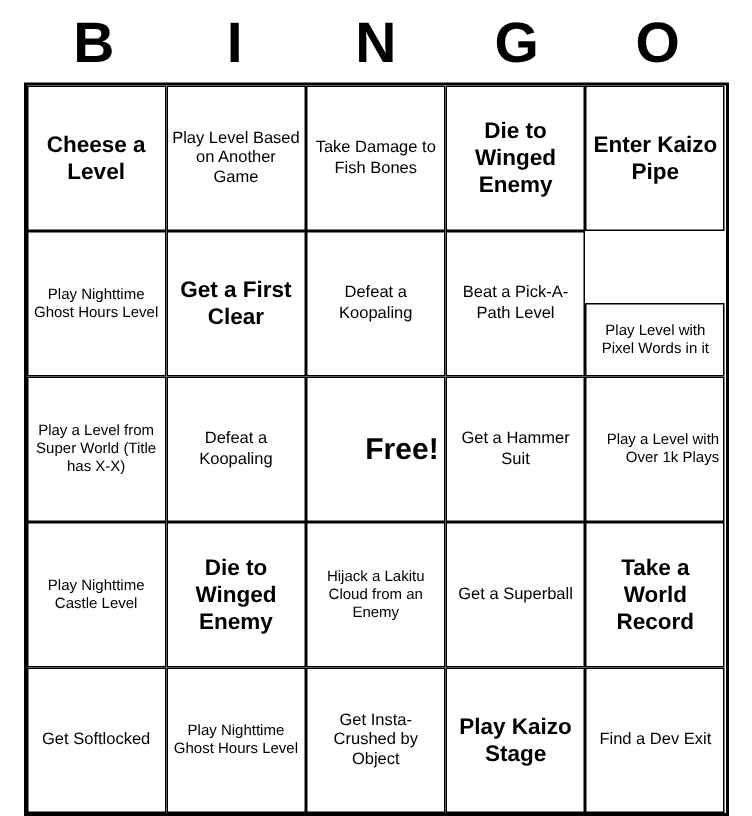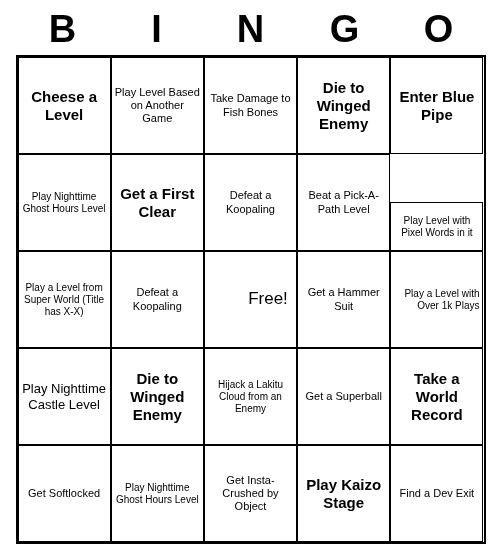--- a/index.html
+++ b/index.html
@@ -41,22 +41,22 @@
       justify-content: center;
       text-align: center;
       padding: 3px;
       font-size: 11px;
       line-height: 1.2;
       color: #000;
       background: #fff;
       cursor: default;
     }
     .bingo-cell.free {
-      font-size: 17px;
-      font-weight: normal;
+      font-size: 20px;
+      font-weight: bold;
       padding-left: 38px;
     }
     .bingo-cell.large-text {
       font-size: 15px;
       font-weight: bold;
     }
   </style>
 </head>
 <body>
 
@@ -65,32 +65,32 @@
     <div class="bingo-header-letter">I</div>
     <div class="bingo-header-letter">N</div>
     <div class="bingo-header-letter">G</div>
     <div class="bingo-header-letter">O</div>
   </div>
 <div class="bingo-grid">
 <div class="bingo-cell large-text">Cheese a Level</div>
     <div class="bingo-cell">Play Level Based on Another Game</div>
     <div class="bingo-cell">Take Damage to Fish Bones</div>
     <div class="bingo-cell large-text">Die to Winged Enemy</div>
-    <div class="bingo-cell large-text">Enter Blue Pipe</div>
+    <div class="bingo-cell large-text">Enter Kaizo Pipe</div>
     <div class="bingo-cell" style="font-size: 10px;">Play Nighttime Ghost Hours Level</div>
     <div class="bingo-cell large-text">Get a First Clear</div>
     <div class="bingo-cell">Defeat a Koopaling</div>
     <div class="bingo-cell">Beat a Pick-A-Path Level</div>
     <div class="bingo-cell" style="font-size: 10px; margin-top: 48px;">Play Level with Pixel Words in it</div>
     <div class="bingo-cell" style="font-size: 10px;">Play a Level from Super World (Title has X-X)</div>
     <div class="bingo-cell">Defeat a Koopaling</div>
     <div class="bingo-cell free">Free!</div>
     <div class="bingo-cell">Get a Hammer Suit</div>
     <div class="bingo-cell" style="font-size: 10px; text-align: right;">Play a Level with Over 1k Plays</div>
-    <div class="bingo-cell" style="font-size: 13px; text-align: center;">Play Nighttime Castle Level</div>
+    <div class="bingo-cell" style="font-size: 10px; text-align: center;">Play Nighttime Castle Level</div>
     <div class="bingo-cell large-text">Die to Winged Enemy</div>
     <div class="bingo-cell" style="font-size: 10px;">Hijack a Lakitu Cloud from an Enemy</div>
     <div class="bingo-cell">Get a Superball</div>
     <div class="bingo-cell large-text">Take a World Record</div>
     <div class="bingo-cell">Get Softlocked</div>
     <div class="bingo-cell" style="font-size: 10px;">Play Nighttime Ghost Hours Level</div>
     <div class="bingo-cell">Get Insta-Crushed by Object</div>
     <div class="bingo-cell large-text">Play Kaizo Stage</div>
     <div class="bingo-cell">Find a Dev Exit</div>
   </div>

